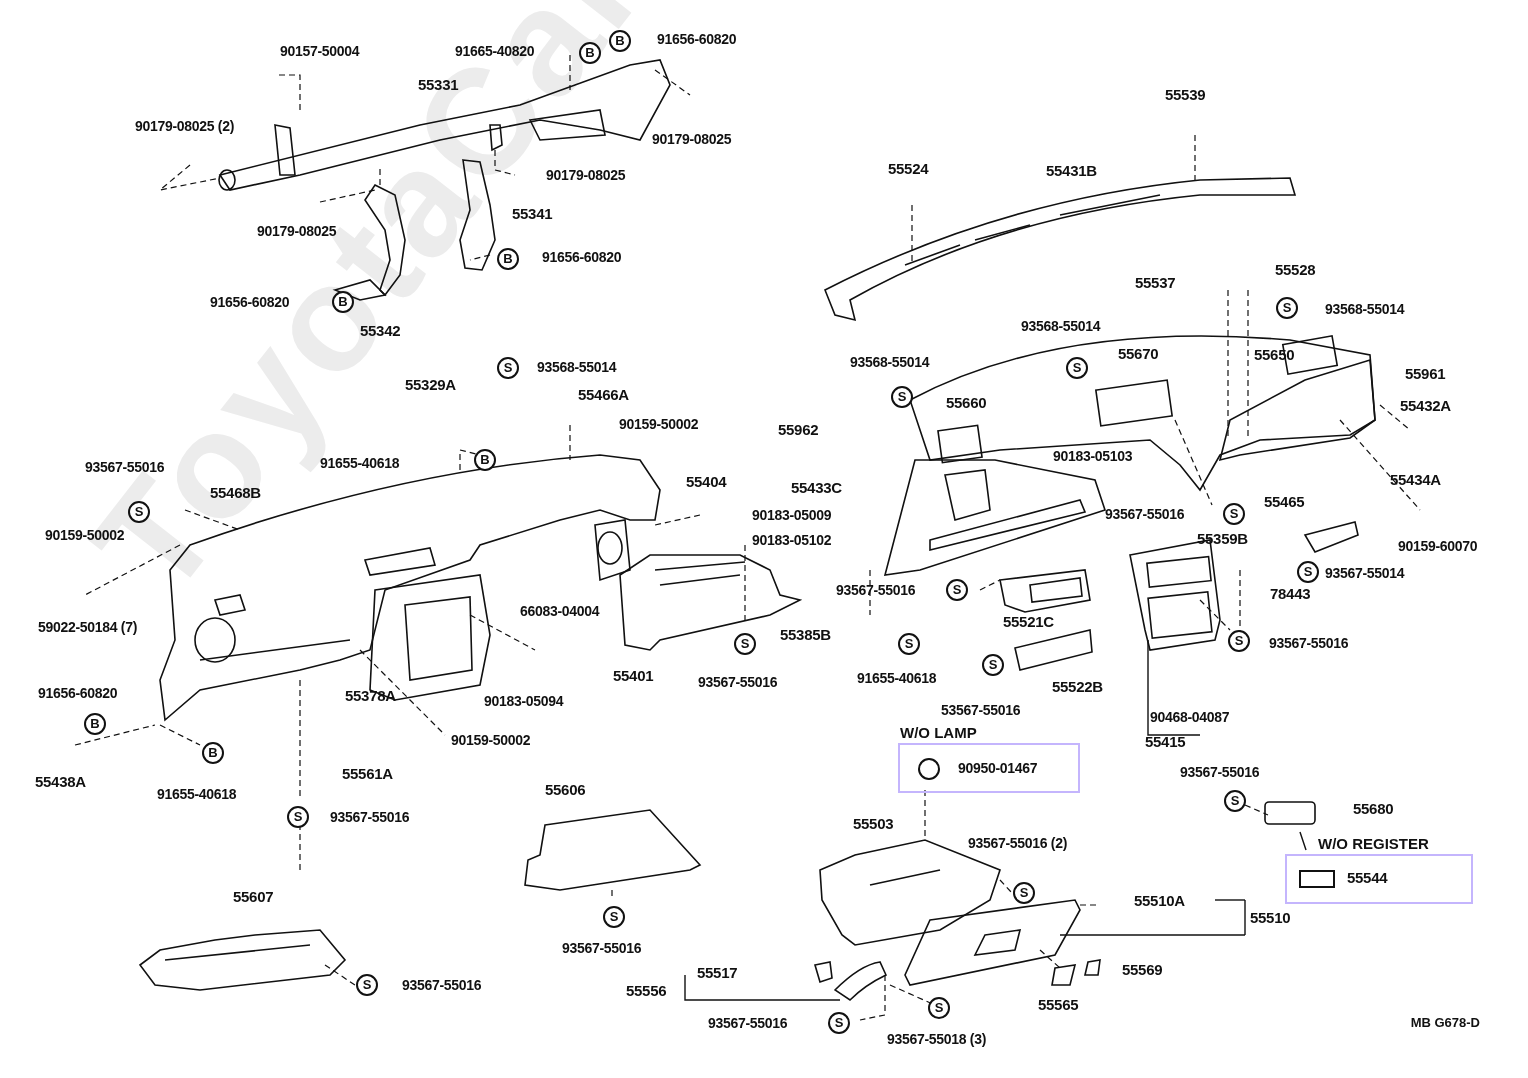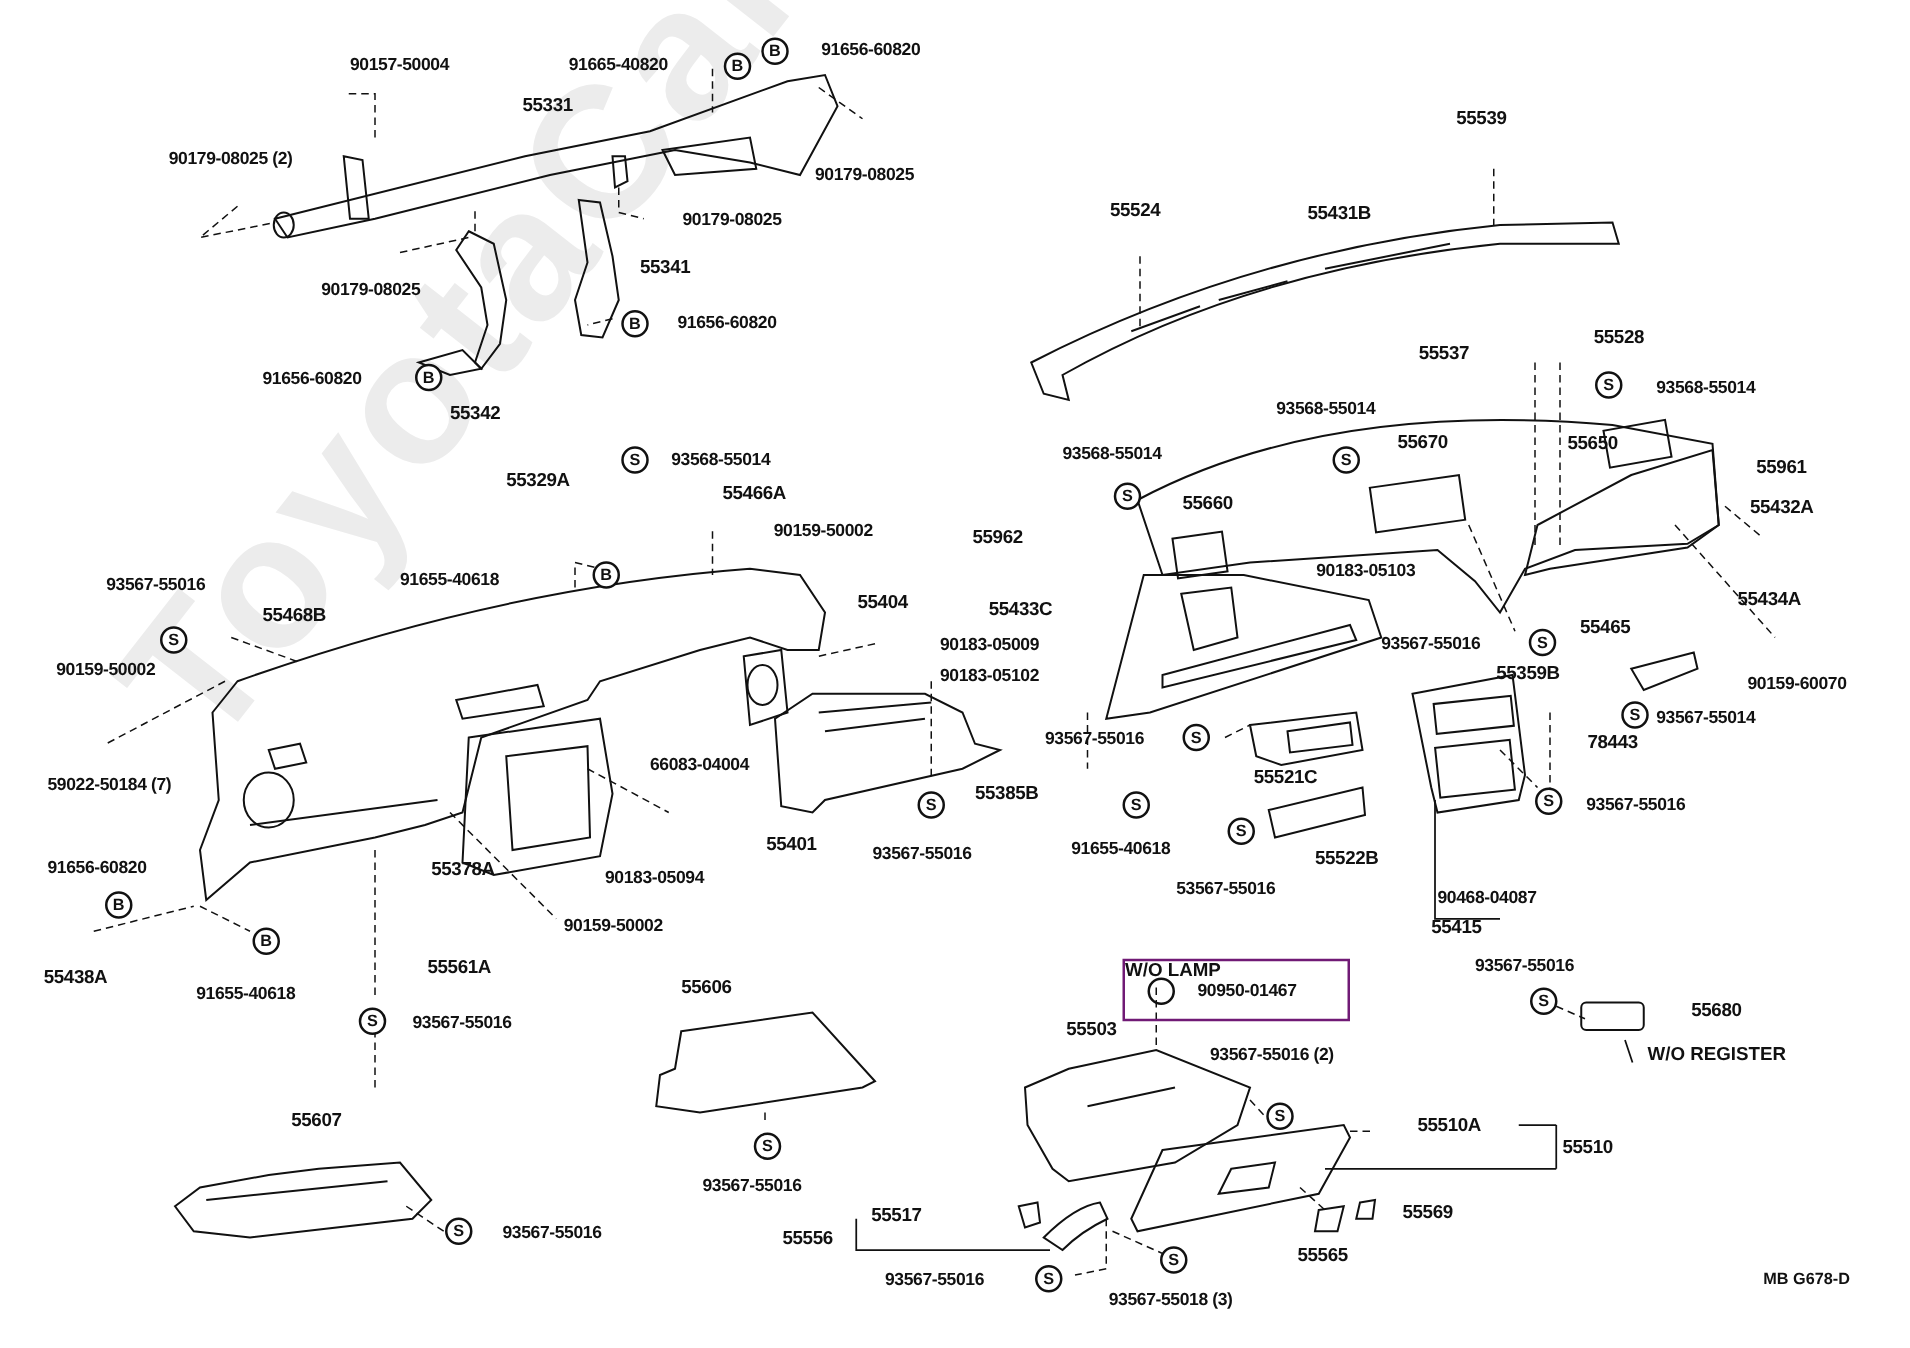--- a/index.html
+++ b/index.html
@@ -8,21 +8,21 @@
   #diagram { position: absolute; left: 0; top: 0; width: 1528px; height: 1078px; }
   .watermark { position: absolute; left: 60px; top: 520px; transform: rotate(-52deg);
                transform-origin: left top; font-size: 150px; font-weight: bold;
                color: #ececec; letter-spacing: 6px; white-space: nowrap; z-index: 0; }
   .lbl { position: absolute; font-size: 15px; font-weight: bold; white-space: nowrap;
          letter-spacing: -0.3px; z-index: 3; line-height: 16px; }
   .lbl.sm { font-size: 14px; }
   .badge { position: absolute; width: 18px; height: 18px; border: 2px solid #111;
            border-radius: 50%; font-size: 13px; font-weight: bold; line-height: 18px;
            text-align: center; background: #fff; z-index: 3; }
-  .box { position: absolute; border: 2px solid #701a75; z-index: 2; margin-top: 24px; }
+  .box { position: absolute; border: 2px solid #c4b5fd; z-index: 2; }
   .heading { position: absolute; font-size: 15px; font-weight: bold; z-index: 3; }
   svg { position: absolute; left: 0; top: 0; z-index: 1; }
   .ref { position: absolute; right: 48px; bottom: 48px; font-size: 13px; font-weight: bold; z-index: 3; }
 </style>
 </head>
 <body>
 
 <div id="diagram">
 
   <div class="watermark">ToyotaCarMine.ru</div>
@@ -270,30 +270,34 @@
   <span class="lbl" style="left:345px;top:688px">55378A</span>
   <span class="lbl sm" style="left:451px;top:732px">90159-50002</span>
   <span class="lbl" style="left:1145px;top:734px">55415</span>
   <span class="badge" style="left:202px;top:742px">B</span>
   <span class="lbl" style="left:35px;top:774px">55438A</span>
   <span class="lbl" style="left:342px;top:766px">55561A</span>
   <span class="lbl sm" style="left:157px;top:786px">91655-40618</span>
   <span class="badge" style="left:287px;top:806px">S</span>
   <span class="lbl sm" style="left:330px;top:809px">93567-55016</span>
 
-  <span class="heading" style="left:900px;top:768px">W/O LAMP</span>
+  <span class="heading" style="left:900px;top:724px">W/O LAMP</span>
   <div class="box" style="left:898px;top:743px;width:178px;height:46px">
     <span style="position:absolute;left:18px;top:13px;width:18px;height:18px;border:2px solid #111;border-radius:50%;"></span>
     <span class="lbl sm" style="left:58px;top:15px">90950-01467</span>
   </div>
 
   <span class="lbl sm" style="left:1180px;top:764px">93567-55016</span>
   <span class="badge" style="left:1224px;top:790px">S</span>
   <span class="lbl" style="left:1353px;top:801px">55680</span>
   <span class="heading" style="left:1318px;top:835px">W/O REGISTER</span>
+  <div class="box" style="left:1285px;top:854px;width:184px;height:46px">
+    <span style="position:absolute;left:12px;top:14px;width:32px;height:14px;border:2px solid #111;"></span>
+    <span class="lbl" style="left:60px;top:14px">55544</span>
+  </div>
 
   <span class="lbl" style="left:545px;top:782px">55606</span>
   <span class="lbl" style="left:853px;top:816px">55503</span>
   <span class="lbl sm" style="left:968px;top:835px">93567-55016 (2)</span>
   <span class="badge" style="left:1013px;top:882px">S</span>
   <span class="lbl" style="left:233px;top:889px">55607</span>
   <span class="lbl" style="left:1134px;top:893px">55510A</span>
   <span class="lbl" style="left:1250px;top:910px">55510</span>
   <span class="badge" style="left:603px;top:906px">S</span>
   <span class="lbl sm" style="left:562px;top:940px">93567-55016</span>

